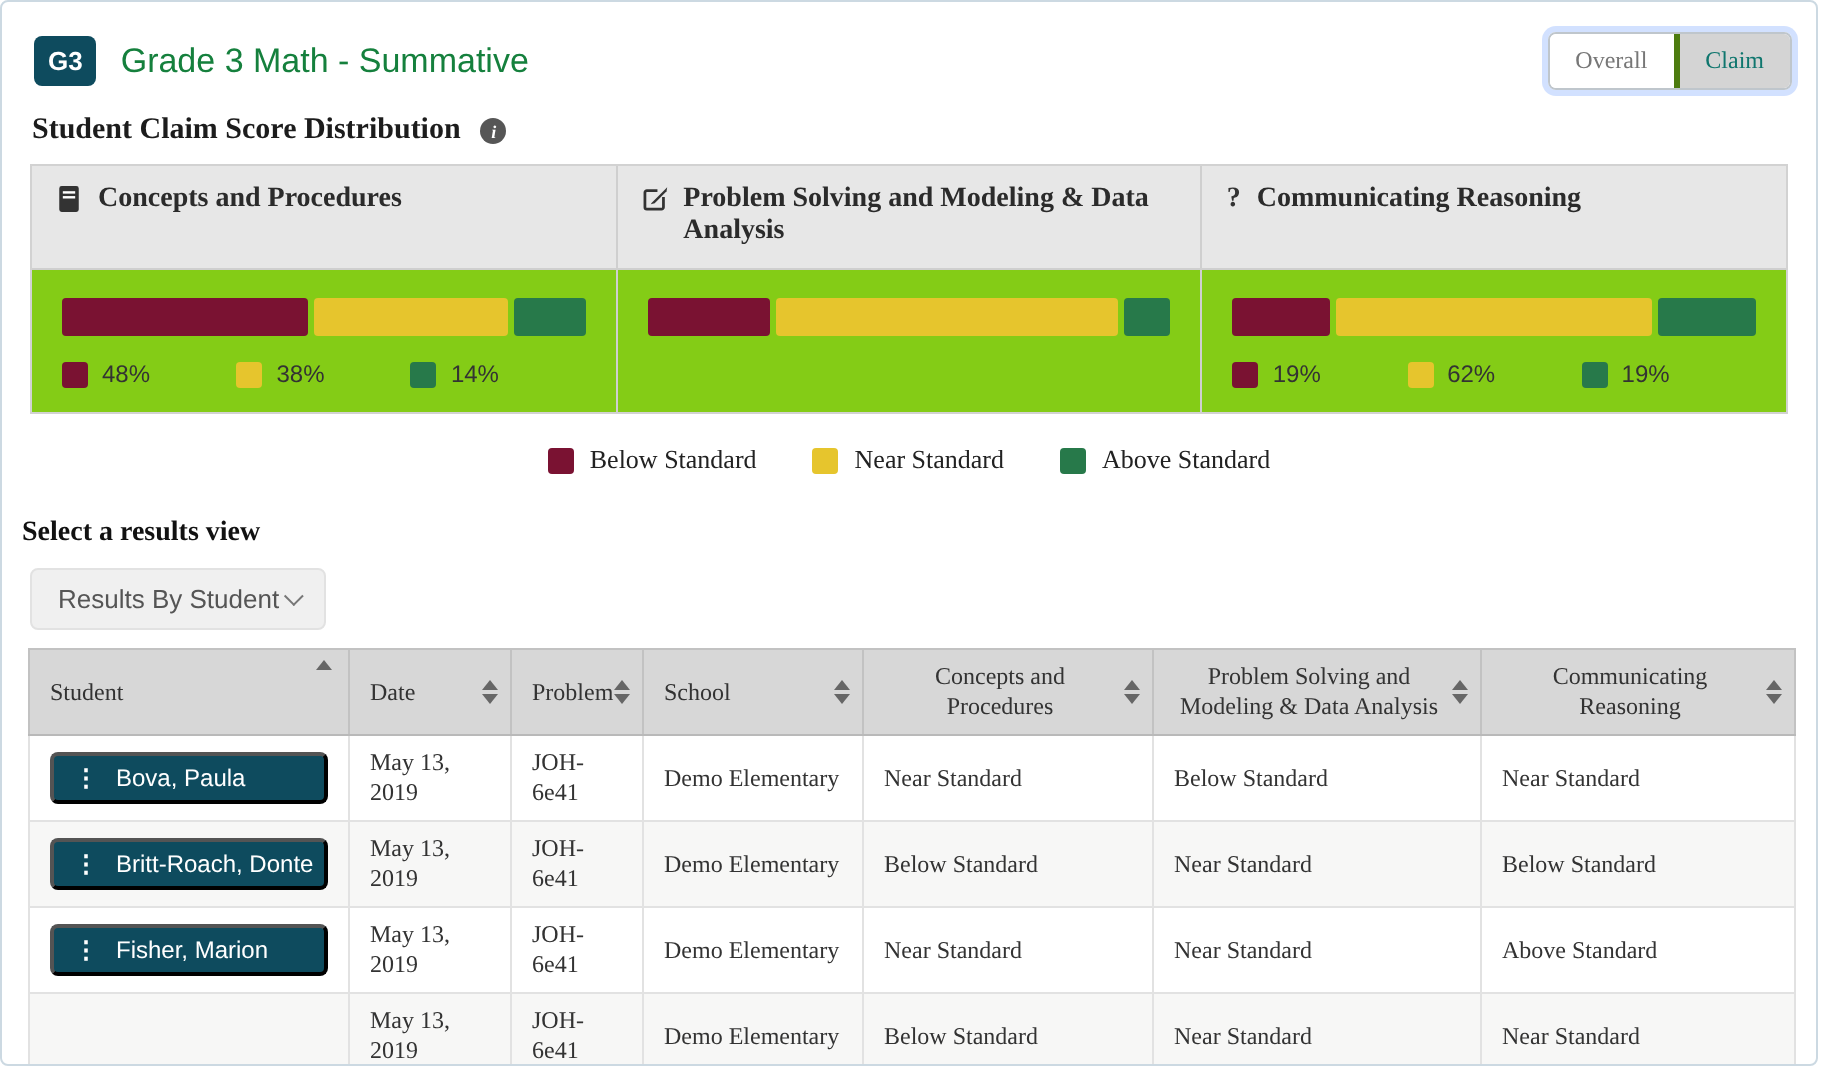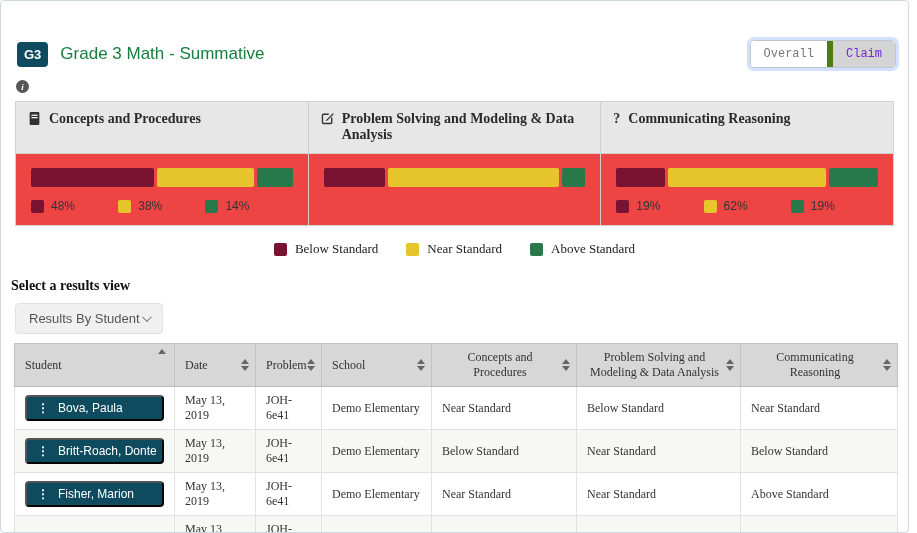--- a/index.html
+++ b/index.html
@@ -2,46 +2,46 @@
 <html><head>
 <meta charset="utf-8">
 <style>
   * { margin:0; padding:0; box-sizing:border-box; }
   html,body { background:#fff; width:917px; height:533px; overflow:hidden;
               font-family:"Liberation Sans", sans-serif; }
   .page { width:909px; height:533px; border:1px solid #ccd9e2; border-radius:4px;
           background:#fff; overflow:hidden; position:relative; }
 
   
-  .top-header { display:flex; align-items:center; padding:15px 12px 6px 16px;margin-top:24px; }
+  .top-header { display:flex; align-items:center; padding:15px 12px 6px 16px; }
   .grade-badge { background:#0e4b5e; color:#fff; font-weight:bold; font-size:13px;
                  padding:5px 7px; border-radius:4px; }
   .page-title { color:#15803d; font-size:17px; margin-left:12px; flex:1; }
   .toggle-group { display:flex; border-radius:4px; box-shadow:0 0 0 3px rgba(125,170,255,.35);
                   border:1px solid #bfc6cc; overflow:hidden; }
   .toggle-btn { font-size:12px; padding:6px 13px; background:#fff; color:#777;
-                border:none; cursor:pointer; font-family:Liberation Mono, monospace; }
-  .toggle-btn.active { background:#d4d4d4; color:#6d28d9; border-left:6px solid #4d7c0f; }
+                border:none; cursor:pointer; font-family:Liberation Serif, serif; }
+  .toggle-btn.active { background:#d4d4d4; color:#0f766e; border-left:3px solid #4d7c0f; }
 
   
   .dist-title-row { display:flex; align-items:center; gap:10px; padding:6px 16px 8px 15px; }
   .dist-title { font-family:"Liberation Serif",serif; font-weight:bold; font-size:15px; color:#1c1c1c; }
   .info-icon { width:13px; height:13px; border-radius:50%; background:#565656; color:#fff;
                font-size:9px; font-weight:bold; display:inline-flex; align-items:center;
                justify-content:center; font-family:"Liberation Serif",serif; font-style:italic; }
 
   .claims-panel { display:flex; margin:0 14px; border:1px solid #d2d2d2; }
   .claim { flex:1; min-width:0; border-left:1px solid #cfcfcf; display:flex; flex-direction:column; }
   .claim:first-child { border-left:none; }
   .claim-header { background:#e7e7e7; border-bottom:1px solid #cfcfcf; min-height:52px;
                   padding:9px 12px 6px; display:flex; gap:8px; align-items:flex-start;
                   font-family:"Liberation Serif",serif; font-weight:bold; font-size:14px; color:#2b2b2b; }
   .claim-icon { flex:0 0 auto; margin-top:1px; line-height:1; }
   .q-glyph { font-family:"Liberation Serif",serif; font-weight:bold; font-size:14px; color:#333; }
-  .claim-body { background:#ef4444; padding:14px 15px 12px; flex:1;text-align:right; }
+  .claim-body { background:#84cc16; padding:14px 15px 12px; flex:1;text-align:right; }
   .bar { display:flex; gap:3px; height:19px; }
   .seg { border-radius:2px; height:100%; }
   .seg-below { background:#7a1232; }
   .seg-near  { background:#e6c52d; }
   .seg-above { background:#27794a; }
   .pcts { display:flex; margin-top:12px; }
   .pct { flex:1; display:flex; align-items:center; gap:7px; font-size:12px; color:#333; }
   .sq { width:13px; height:13px; border-radius:2px; display:inline-block; flex:0 0 auto; }
   .sq-below { background:#7a1232; } .sq-near { background:#e6c52d; } .sq-above { background:#27794a; }
 
@@ -91,20 +91,21 @@
   <div class="top-header">
     <span class="grade-badge">G3</span>
     <span class="page-title">Grade 3 Math - Summative</span>
     <span class="toggle-group">
       <button class="toggle-btn">Overall</button>
       <button class="toggle-btn active">Claim</button>
     </span>
   </div>
 
   <div class="dist-title-row">
+    <span class="dist-title">Student Claim Score Distribution</span>
     <span class="info-icon">i</span>
   </div>
 
   <div class="claims-panel" id="claims-panel">
   <div class="claim">
     <div class="claim-header">
       <span class="claim-icon"><svg width="13" height="13" viewBox="0 0 16 16">
               <path fill="#333" d="M3.5 0h9A1.5 1.5 0 0 1 14 1.5v13a1.5 1.5 0 0 1-1.5 1.5h-9A1.5 1.5 0 0 1 2 14.5v-13A1.5 1.5 0 0 1 3.5 0z"></path>
               <rect x="4.2" y="3.2" width="7.6" height="1.5" fill="#fff"></rect>
               <rect x="4.2" y="6.2" width="7.6" height="1.5" fill="#fff"></rect>

